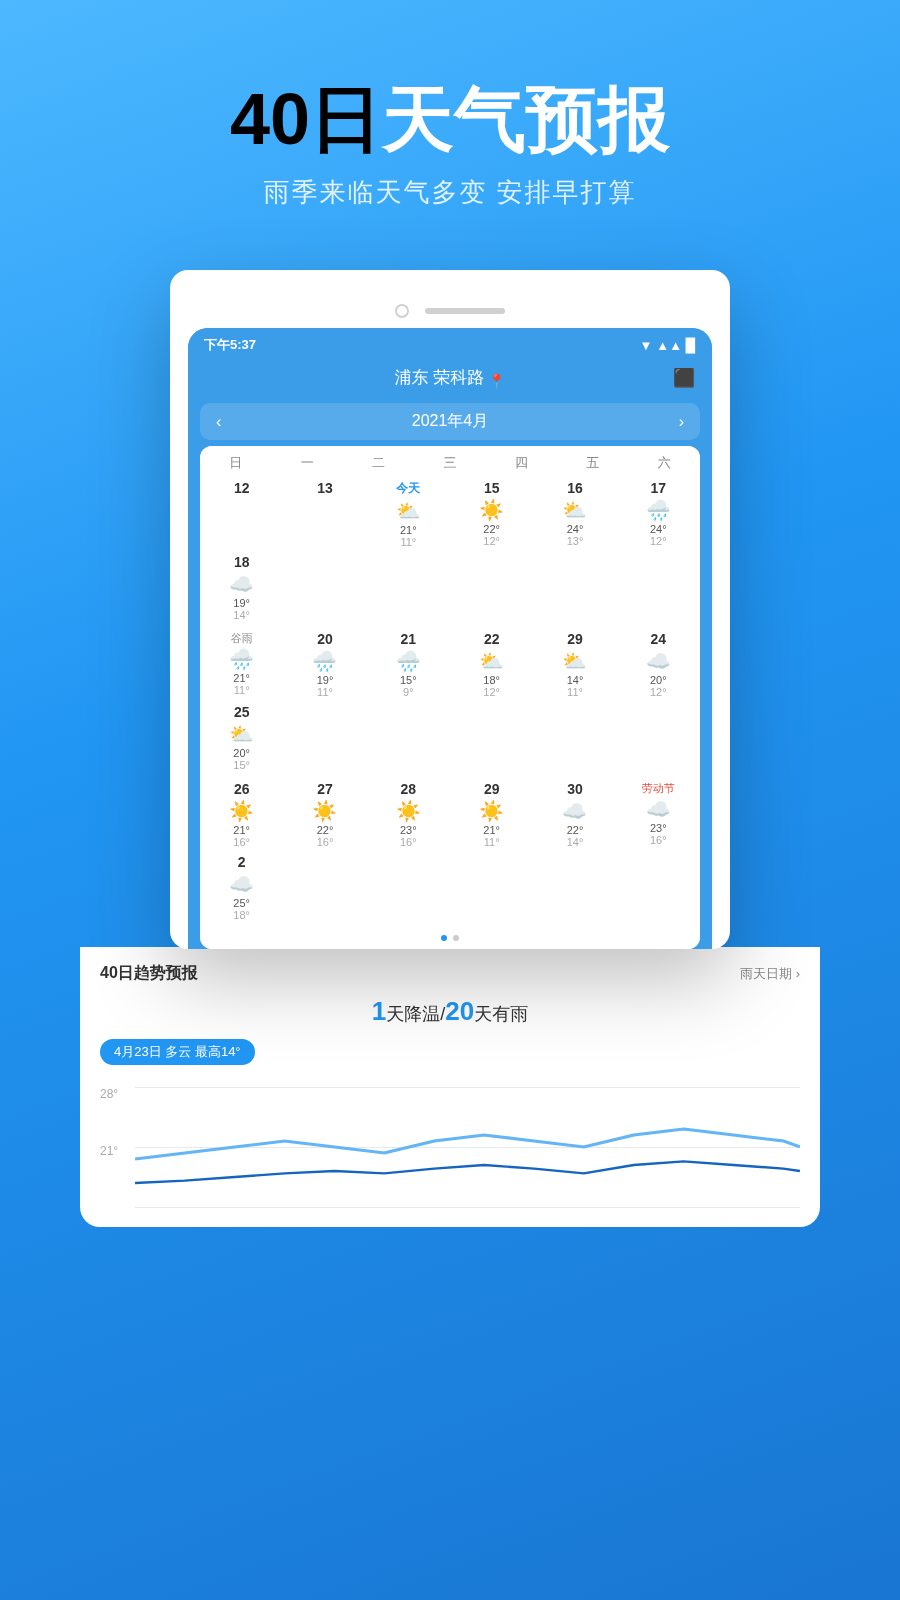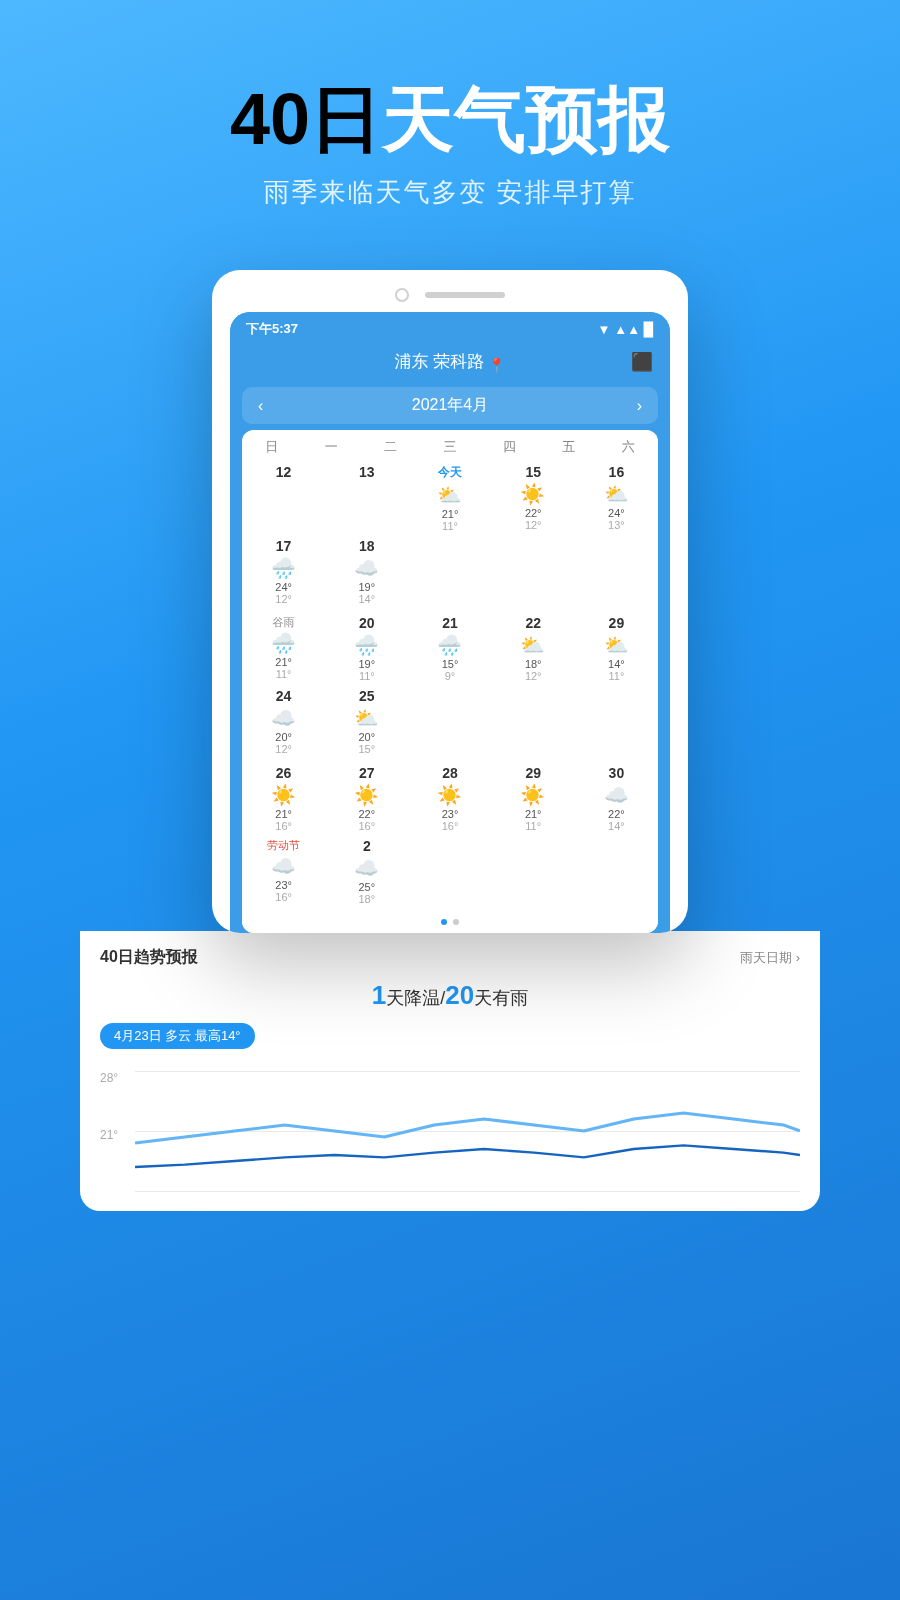--- a/index.html
+++ b/index.html
@@ -33,24 +33,24 @@
       letter-spacing: 2px;
     }
 
     
     .phone-wrapper {
       display: flex;
       justify-content: center;
       margin-top: 20px;
     }
     .phone {
-      width: 476px;
+      width: 560px;
       background: #ffffff;
-      border-radius: 28px;
-      padding: 18px 18px 0 18px;
+      border-radius: 18px;
+      padding: 34px 18px 0 18px;
       box-shadow: 0 30px 80px rgba(0,0,0,0.25);
       position: relative;
       overflow: hidden;
     }
     .phone-top-bar {
       display: flex;
       justify-content: center;
       align-items: center;
       gap: 16px;
       margin-bottom: 10px;
@@ -142,21 +142,21 @@
       font-size: 13px;
       color: #888;
       font-weight: 400;
     }
     .cal-body {
       display: flex;
       flex-direction: column;
     }
     .cal-week {
       display: grid;
-      grid-template-columns: repeat(5, 1fr);
+      grid-template-columns: repeat(6, 1fr);
       padding: 2px 0;
     }
     .cal-cell {
       text-align: center;
       padding: 2px 2px 4px;
       font-size: 12px;
     }
     .cal-cell .day-num {
       font-size: 14px;
       font-weight: 600;

